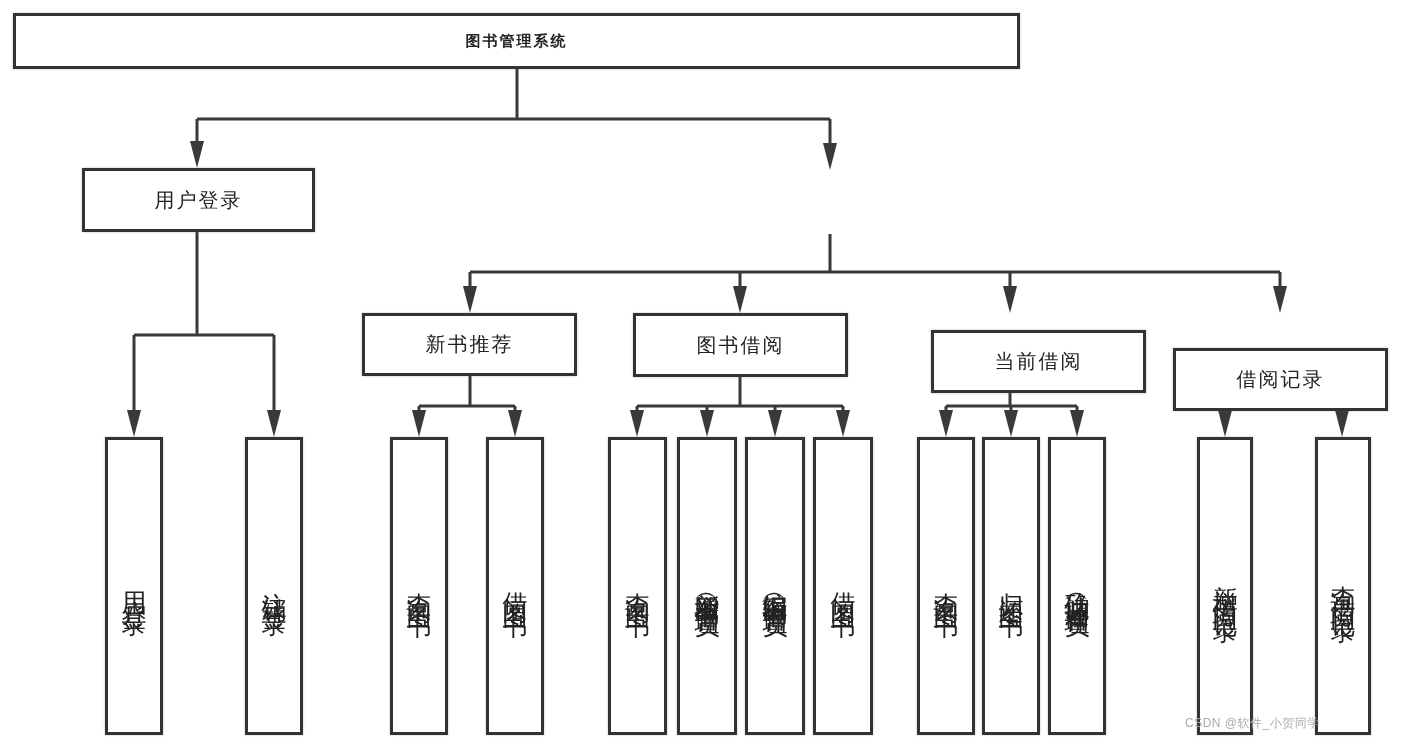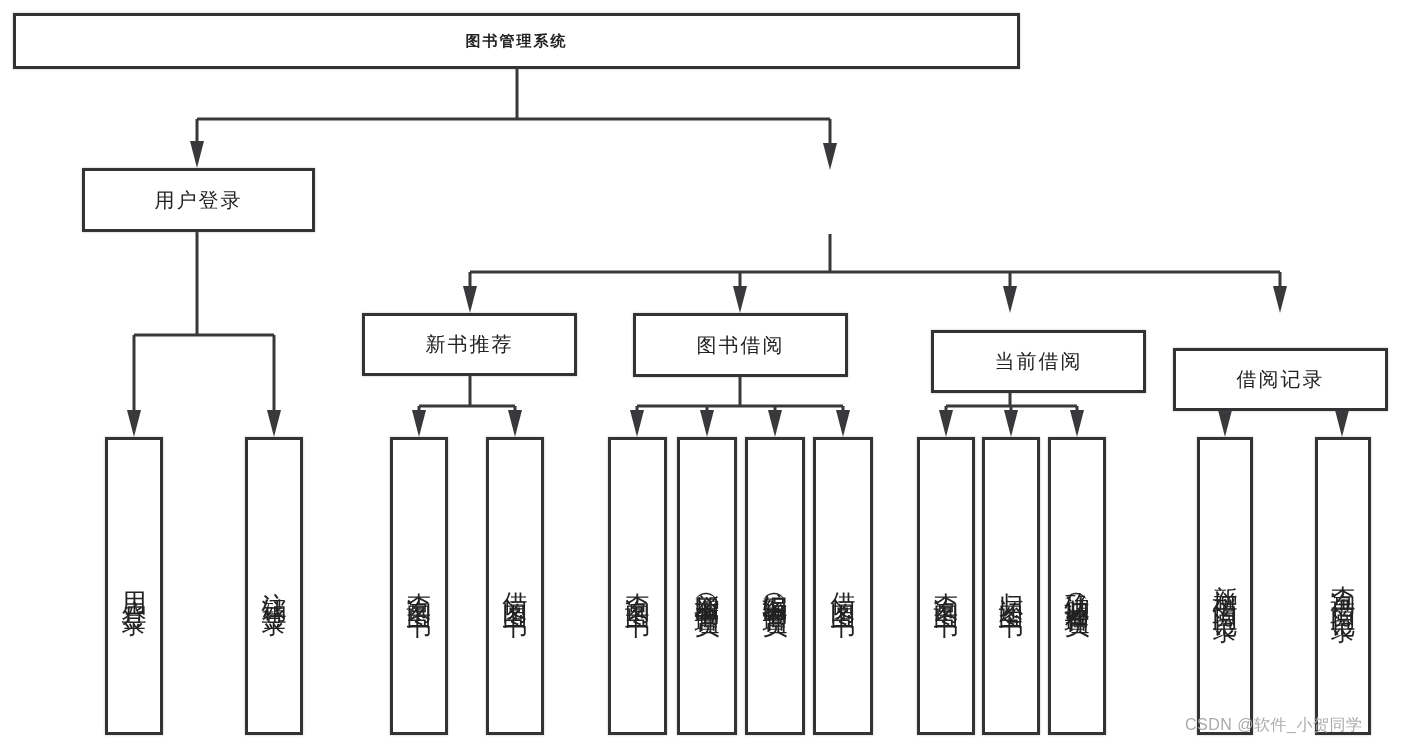--- a/index.html
+++ b/index.html
@@ -50,21 +50,21 @@
   .leaf{top:437px;height:298px;}
   #n-l1a{left:105px;width:58px;} #n-l1b{left:245px;width:58px;}
   #n-l2a{left:390px;width:58px;} #n-l2b{left:486px;width:58px;}
   #n-l3a{left:608px;width:59px;} #n-l3b{left:677px;width:60px;}
   #n-l3c{left:745px;width:60px;} #n-l3d{left:813px;width:60px;}
   #n-l4a{left:917px;width:58px;} #n-l4b{left:982px;width:58px;}
   #n-l4c{left:1048px;width:58px;}
   #n-l5a{left:1197px;width:56px;} #n-l5b{left:1315px;width:56px;}
   #watermark{
     position:absolute;left:1185px;top:715px;z-index:5;
-    font-size:16px;color:var(--watermark);
+    font-size:12px;color:var(--watermark);
     white-space:nowrap;letter-spacing:0.5px;
   }
 </style>
 </head>
 <body>
 
 <div id="stage">
 
   <svg id="connectors" width="1405" height="747" viewBox="0 0 1405 747">
     <g stroke="#39393b" stroke-width="3" fill="none">

